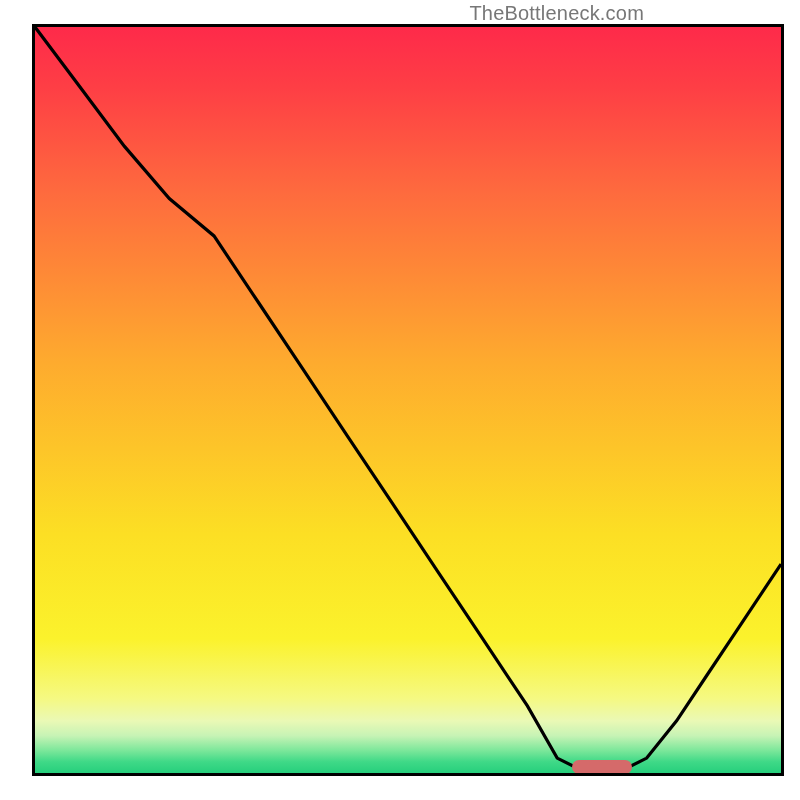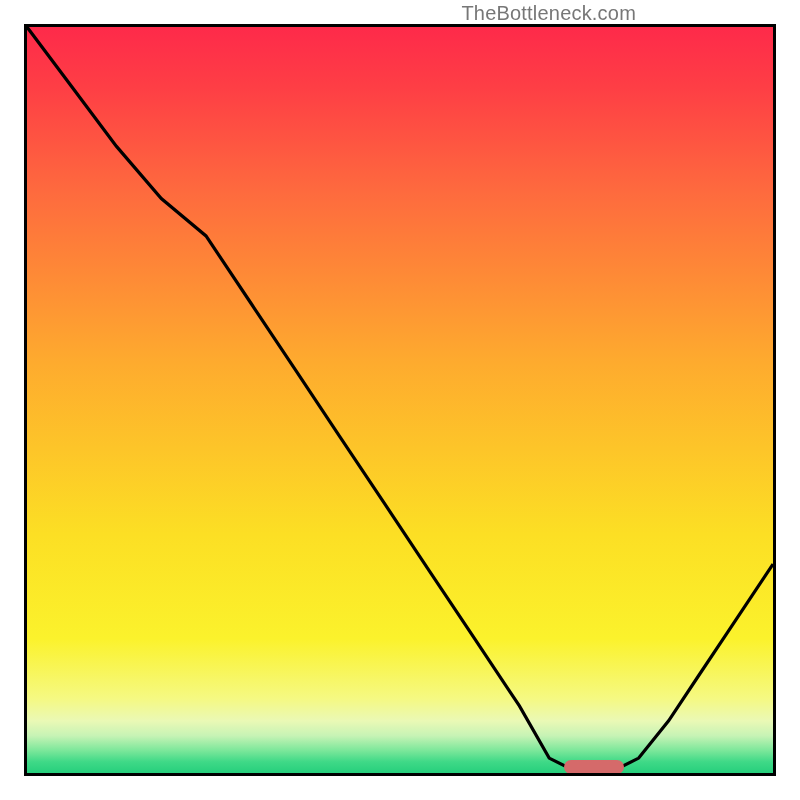--- a/index.html
+++ b/index.html
@@ -8,20 +8,21 @@
     width: 800px;
     height: 800px;
     background: #ffffff;
     font-family: Arial, Helvetica, sans-serif;
     overflow: hidden;
   }
   .container {
     position: relative;
     width: 644px;
     height: 800px;
+    margin-left: 8px;
   }
   .watermark {
     position: absolute;
     top: 2px;
     right: 8px;
     color: #777;
     font-size: 20px;
     letter-spacing: 0.2px;
     z-index: 5;
     user-select: none;

